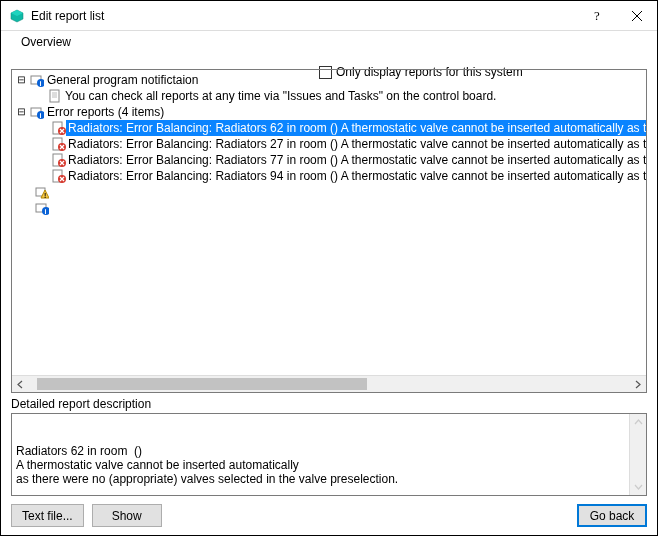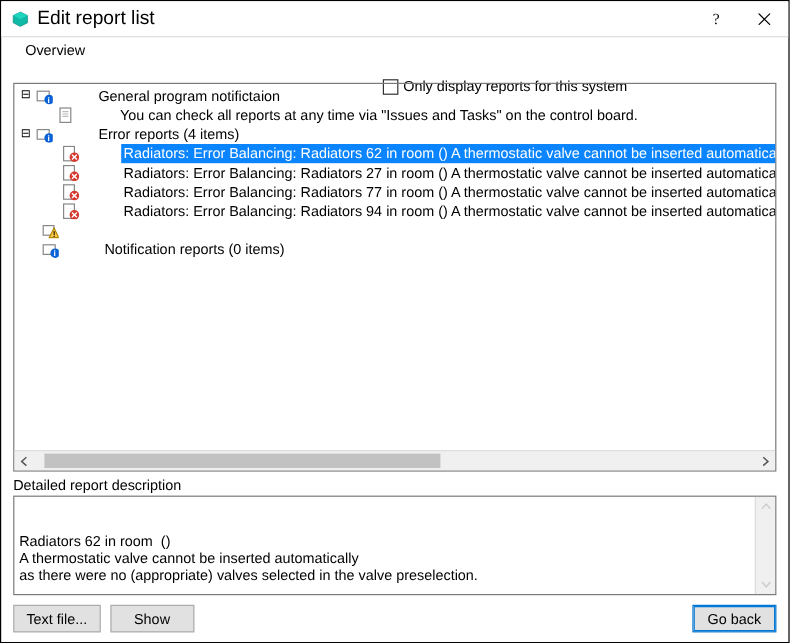--- a/index.html
+++ b/index.html
@@ -15,21 +15,21 @@
   }
   .titlebar {
     height: 30px;
     display: flex;
     align-items: center;
     padding: 0 0 0 8px;
     background: #fff;
     border-bottom: 1px solid #ddd;
   }
   .titlebar .app-icon { width:16px; height:16px; margin-right:6px; display:flex; align-items:center; justify-content:center; }
-  .titlebar .title { flex: 0 0 auto; font-size: 16px; }
+  .titlebar .title { flex: 0 0 auto; font-size: 12px; }
   .titlebar .spacer { flex: 1; }
   .winbtn { width: 40px; height: 30px; display:flex; align-items:center; justify-content:center; cursor: default; }
   .labels-row {
     display:flex; align-items:center;
     padding: 4px 10px 2px 10px;
   }
   .label-left { flex: 0 0 auto; }
   .checkbox-row { display:flex; align-items:center; gap:4px; margin-left: 250px; position: absolute; left: 68px; top: 34px;}
   .chkbox {
     width:13px; height:13px; border:1px solid #333; background:#fff;
@@ -57,21 +57,21 @@
     position:absolute; left:0; right:0; bottom:0; height:17px;
     background:#f0f0f0; border-top:1px solid #ddd;
     display:flex; align-items:center;
   }
   .hscroll .arrow { width:17px; height:17px; display:flex; align-items:center; justify-content:center; color:#555; cursor:default; }
   .hscroll .track { flex:1; height:100%; position:relative; }
   .hscroll .thumb { position:absolute; left:8px; top:2px; height:12px; width:55%; background:#c2c2c2; border-radius:0; }
   .node { display:flex; align-items:center; height:16px; line-height:16px; }
   .node .twisty { width:11px; text-align:center; color:#000; font-size:10px; margin-right:2px; }
   .node .ticon { width:16px; display:flex; align-items:center; justify-content:center; }
-  .node .tlabel { padding: 0 2px; margin-left: 35px; }
+  .node .tlabel { padding: 0 2px; }
   .node.selected .tlabel { background:#0a84ff; color:#fff; }
   .indent-0 { padding-left: 2px; }
   .indent-1 { padding-left: 20px; }
   .indent-2 { padding-left: 38px; }
   .section-label {
     margin-top: 4px; margin-bottom: 2px;
   }
   .desc-box {
     border:1px solid #7a7a7a;
     height: 84px;
@@ -221,21 +221,20 @@
         </span>
       </div>
       <div class="node indent-1">
         <span class="ticon">
           <svg width="14" height="14">
               <rect x="1" y="3" width="10" height="8" fill="#fff" stroke="#888"></rect>
               <circle cx="11" cy="10" r="4" fill="#0a62d6"></circle>
               <text x="9.5" y="12.5" font-size="7" fill="#fff" font-weight="bold">i</text>
             </svg>
         </span>
-        <span class="tlabel">Notification reports (0 items)</span>
       </div>
     </div>
     <div class="hscroll">
       <div class="arrow">
         <svg width="7" height="9">
             <polyline points="5,1 1,4.5 5,8" fill="none" stroke="#555" stroke-width="1.2"></polyline>
           </svg>
       </div>
       <div class="track">
           <div class="thumb"></div>

